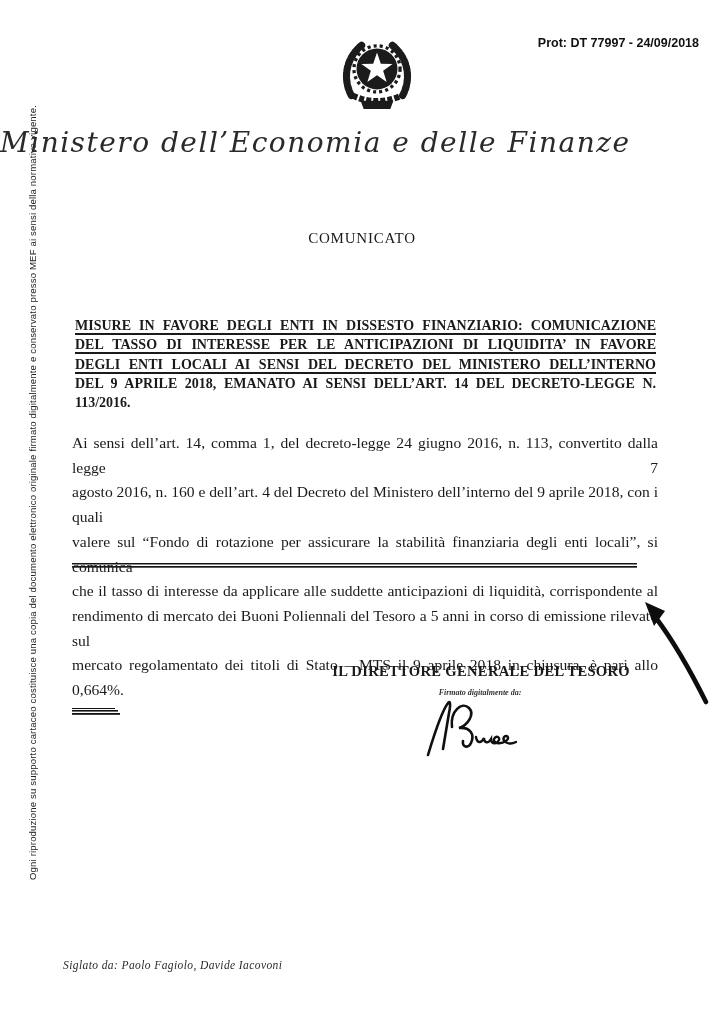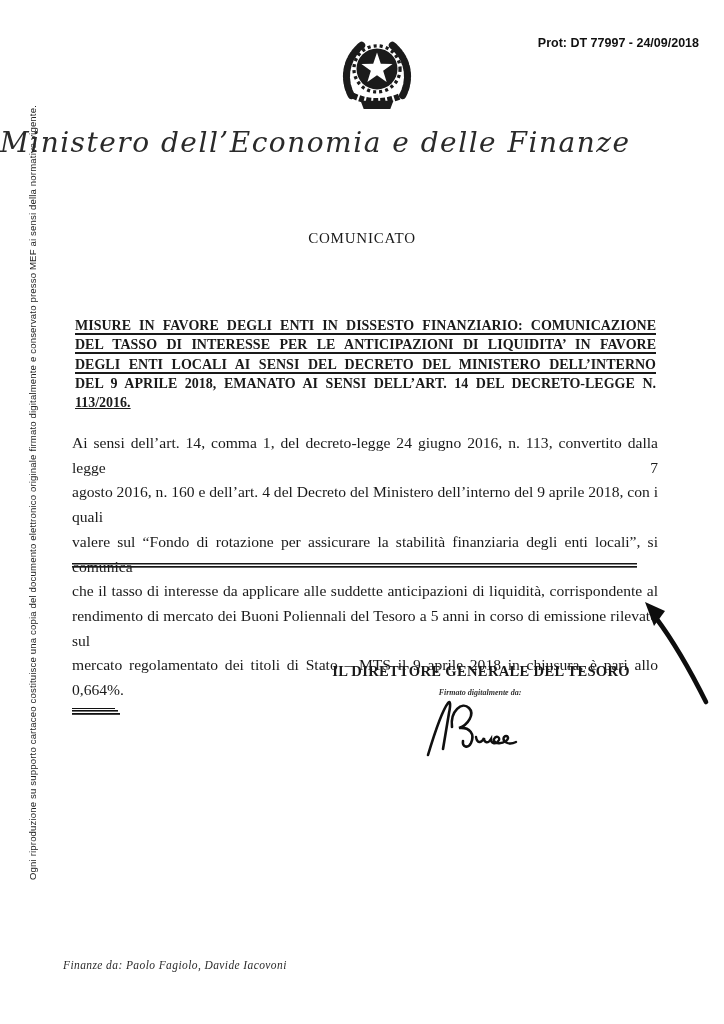--- a/index.html
+++ b/index.html
@@ -35,21 +35,21 @@
   .heading {
     position:absolute; top:230px; left:0; width:100%;
     text-align:center; font-weight:normal; font-size:15px; letter-spacing:0.8px;
   }
   
   .title-block {
     position:absolute; left:75px; top:292px; width:581px;
     font-weight:bold; font-size:14px; line-height:19.3px;margin-top:24px;
   }
   .title-line { text-align:justify; text-align-last:justify; }
-  .title-line.no-just { text-align-last:left;text-decoration:underline; }
+  .title-line.no-just { text-align-last:left; }
   .t-underline { text-decoration:underline; text-decoration-thickness:1.6px; text-underline-offset:3px; }
   
   .body-block {
     position:absolute; left:72px; top:431px; width:586px;
     font-size:15.6px; line-height:24.7px;
   }
   .body-line { text-align:justify; text-align-last:justify; }
   .u-single {
     background-image:linear-gradient(#161616,#161616);
     background-repeat:no-repeat;
@@ -135,15 +135,15 @@
 
   <div class="director">IL DIRETTORE GENERALE DEL TESORO</div>
   <div class="firmato">Firmato digitalmente da:</div>
 
   <svg class="signature" viewBox="0 0 120 64" aria-hidden="true">
     <path d="M10,58 C16,38 24,14 30,6 C32,3 33,7 31,16 L25,52" fill="none" stroke="#101010" stroke-width="2.6" stroke-linecap="round"></path>
     <path d="M34,30 C32,14 44,4 51,11 C57,17 50,28 41,31 C52,30 57,37 53,46 C50,52 44,50 45,44" fill="none" stroke="#101010" stroke-width="2.6" stroke-linecap="round"></path>
     <path d="M58,40 C59,46 63,47 66,41 C66,46 70,47 73,42 C73,47 78,48 81,43 C82,40 78,38 76,42 C75,46 82,48 88,44 C92,41 89,37 86,40 C84,44 90,49 98,45" fill="none" stroke="#101010" stroke-width="2.4" stroke-linecap="round"></path>
   </svg>
 
-  <div class="siglato">Finanze da: Paolo Fagiolo, Davide Iacovoni</div>
+  <div class="siglato">Siglato da: Paolo Fagiolo, Davide Iacovoni</div>
 
 </div>
 
 </body></html>

